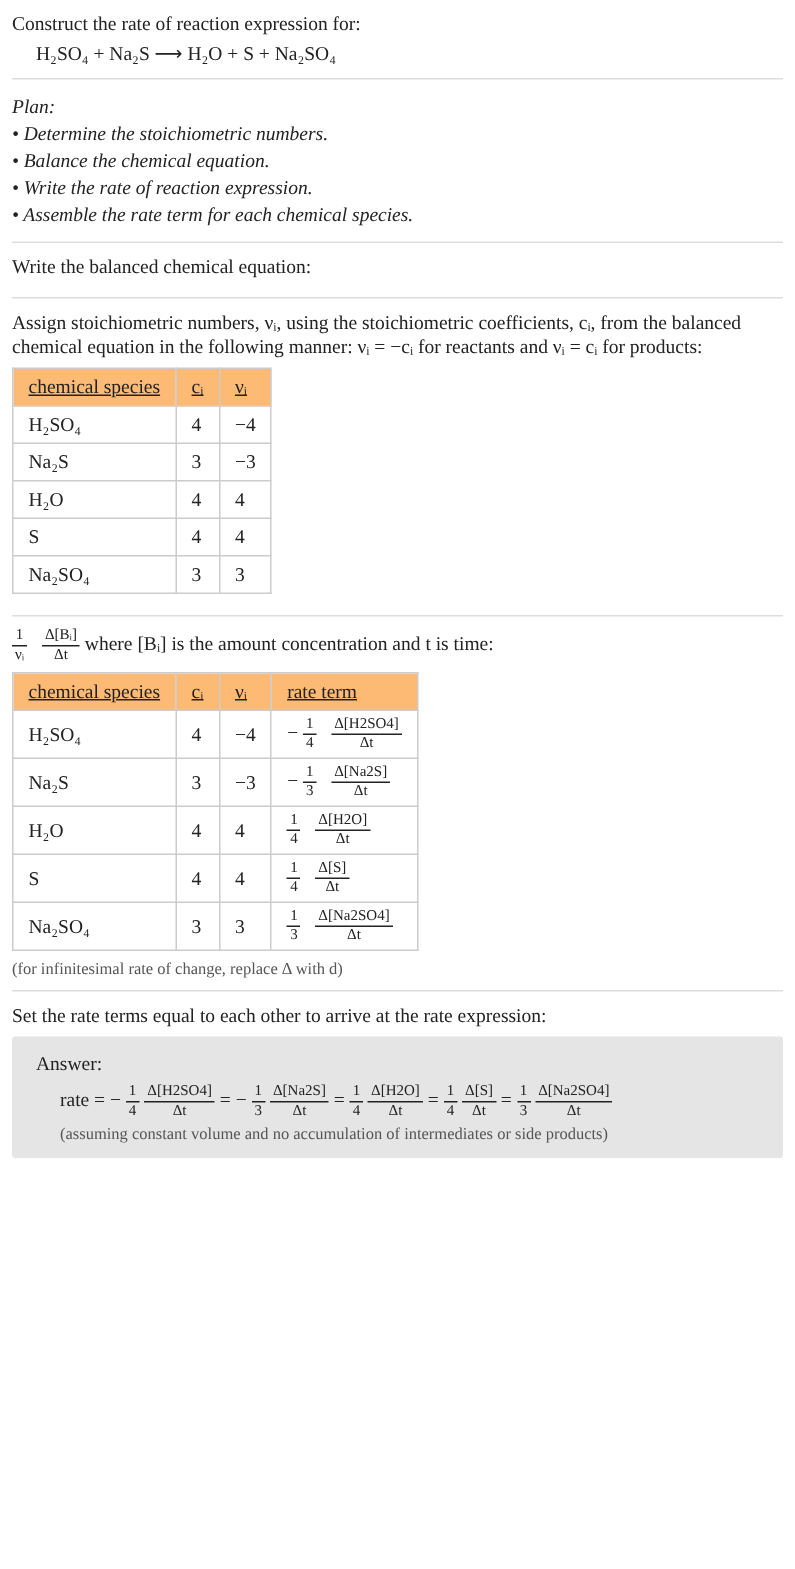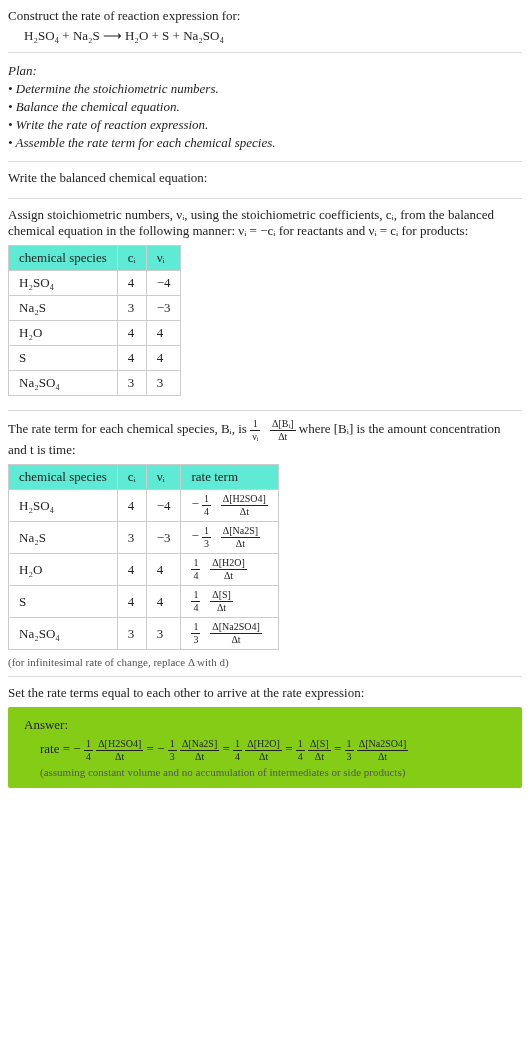--- a/index.html
+++ b/index.html
@@ -28,40 +28,41 @@
     margin: 6px 0;
   }
   table.data th, table.data td {
     border: 1px solid #ccc;
     padding: 4px 10px;
     text-align: left;
     font-weight: normal;
     font-size: 13px;
   }
   table.data th {
-    background: #5eead4;
+    background: #fdba74;
+    text-decoration: underline;
   }
   .frac {
     display: inline-block;
     text-align: center;
     vertical-align: middle;
     font-size: 10px;
     line-height: 1;
   }
   .frac .num {
     display: block;
     border-bottom: 1px solid #222;
     padding: 0 2px 1px 2px;
   }
   .frac .den {
     display: block;
     padding: 1px 2px 0 2px;
   }
   .answer {
-    background: #84cc16;
+    background: #e5e5e5;
     padding: 10px 16px;
     margin-top: 6px;
     border-radius: 2px;
   }
   .small {
     font-size: 11px;
     color: #555;
   }
   .indent {
     margin-left: 16px;
@@ -127,21 +128,20 @@
           <td>Na₂SO₄</td>
           <td>3</td>
           <td>3</td>
         </tr>
   </tbody>
     </table>
 </div>
 
 <div class="section">
   <div class="topline">
-    <span>The rate term for each chemical species, Bᵢ, is </span>
     <span class="frac"><span class="num">1</span><span class="den">νᵢ</span></span>
     &nbsp;
     <span class="frac"><span class="num">Δ[Bᵢ]</span><span class="den">Δt</span></span>
     <span> where [Bᵢ] is the amount concentration and t is time:</span>
   </div>
   <table class="data">
     <tbody>
         <tr>
       <th>chemical species</th>
       <th>cᵢ</th>

